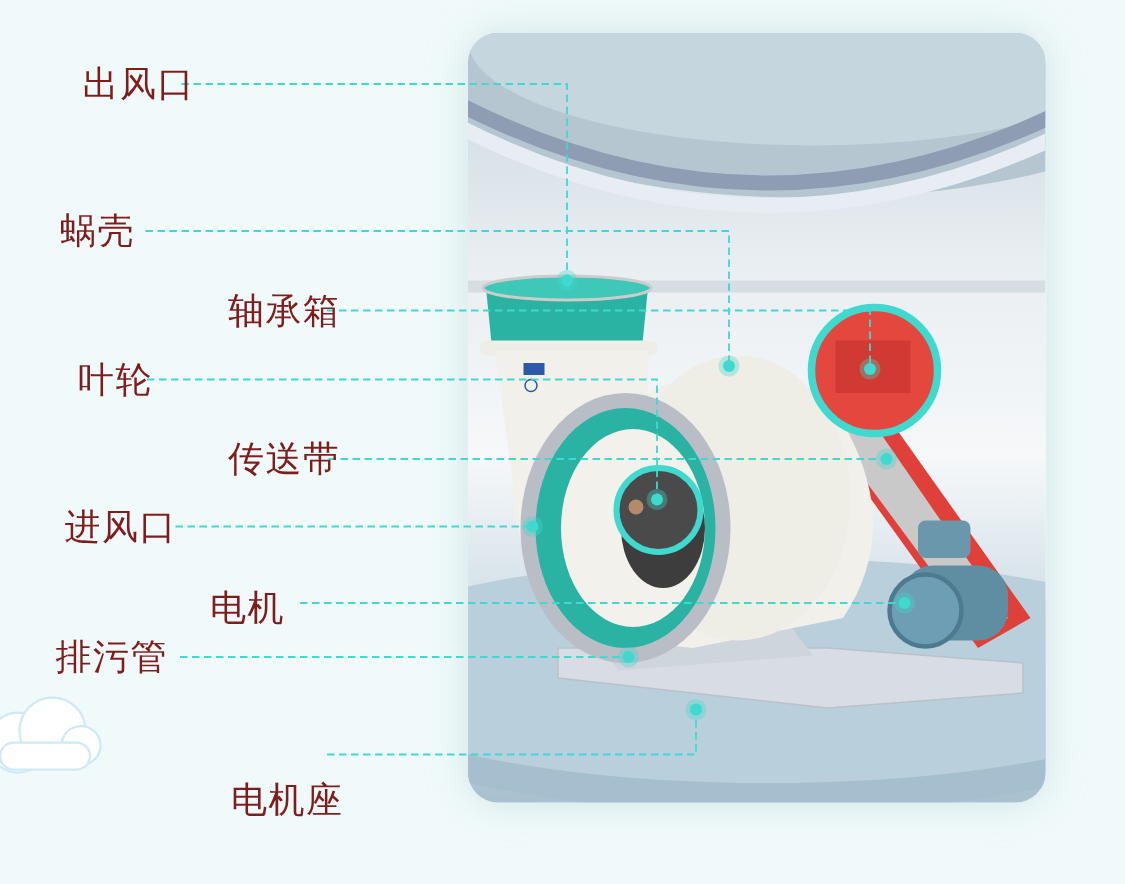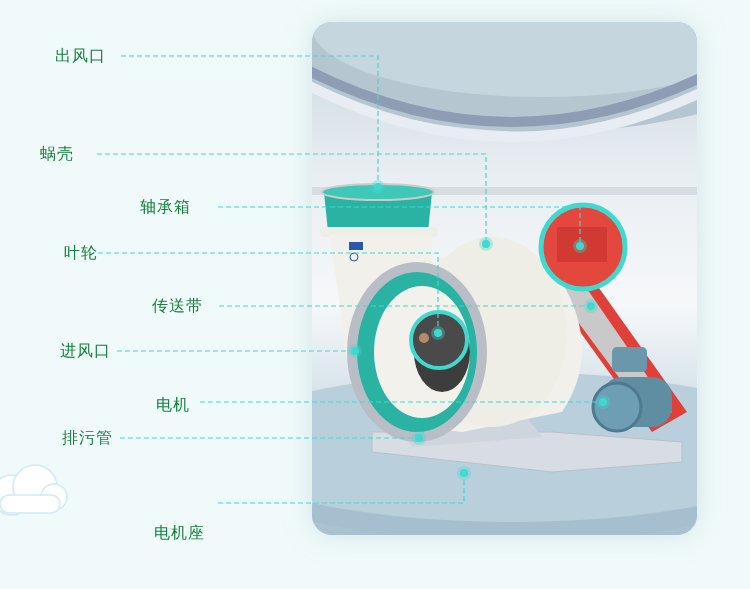--- a/index.html
+++ b/index.html
@@ -2,21 +2,21 @@
 <html><head>
 <meta charset="utf-8">
 <style>
   html, body { margin:0; padding:0; }
   body { width:750px; height:589px; background:#f1fafa; position:relative; overflow:hidden;
          font-family:"DejaVu Sans", sans-serif; }
   .card { position:absolute; left:312px; top:22px; width:385px; height:513px; border-radius:20px;
           overflow:hidden; box-shadow:0 0 28px rgba(150,190,200,0.35);
           background:linear-gradient(180deg,#c9d6de 0%,#e9eef2 30%,#f6f8fa 55%,#d7e3ea 72%,#a9c0cf 100%); }
   .cloud { position:absolute; }
-  .label { position:absolute; font-size:16px; color:#15803d; letter-spacing:1px; line-height:20px; white-space:nowrap; }
+  .label { position:absolute; font-size:24px; color:#7f1d1d; letter-spacing:1px; line-height:20px; white-space:nowrap; }
   svg.overlay { position:absolute; left:0; top:0; }
 </style>
 </head>
 <body>
 
 <svg class="cloud" width="80" height="70" style="left:-10px;top:455px">
   <g fill="#ffffff" stroke="#cfeaf6" stroke-width="1.5">
     <circle cx="22" cy="40" r="20"></circle>
       <circle cx="45" cy="32" r="22"></circle>
       <circle cx="64" cy="42" r="13"></circle>
@@ -97,19 +97,19 @@
       <circle cx="603" cy="402" r="4"></circle>
     <circle cx="419" cy="438" r="7" opacity="0.35"></circle>
       <circle cx="419" cy="438" r="4"></circle>
     <circle cx="464" cy="473" r="7" opacity="0.35"></circle>
       <circle cx="464" cy="473" r="4"></circle>
   </g>
 </svg>
 
 <div class="label" style="left:55px;top:46px">出风口</div>
 <div class="label" style="left:40px;top:144px">蜗壳</div>
-<div class="label" style="left:140px;top:197px">轴承箱</div>
-<div class="label" style="left:64px;top:243px">叶轮</div>
+<div class="label" style="left:152px;top:197px">轴承箱</div>
+<div class="label" style="left:52px;top:243px">叶轮</div>
 <div class="label" style="left:152px;top:296px">传送带</div>
-<div class="label" style="left:60px;top:341px">进风口</div>
-<div class="label" style="left:156px;top:395px">电机</div>
-<div class="label" style="left:62px;top:428px">排污管</div>
+<div class="label" style="left:43px;top:341px">进风口</div>
+<div class="label" style="left:140px;top:395px">电机</div>
+<div class="label" style="left:37px;top:428px">排污管</div>
 <div class="label" style="left:154px;top:523px">电机座</div>
 
 </body></html>

